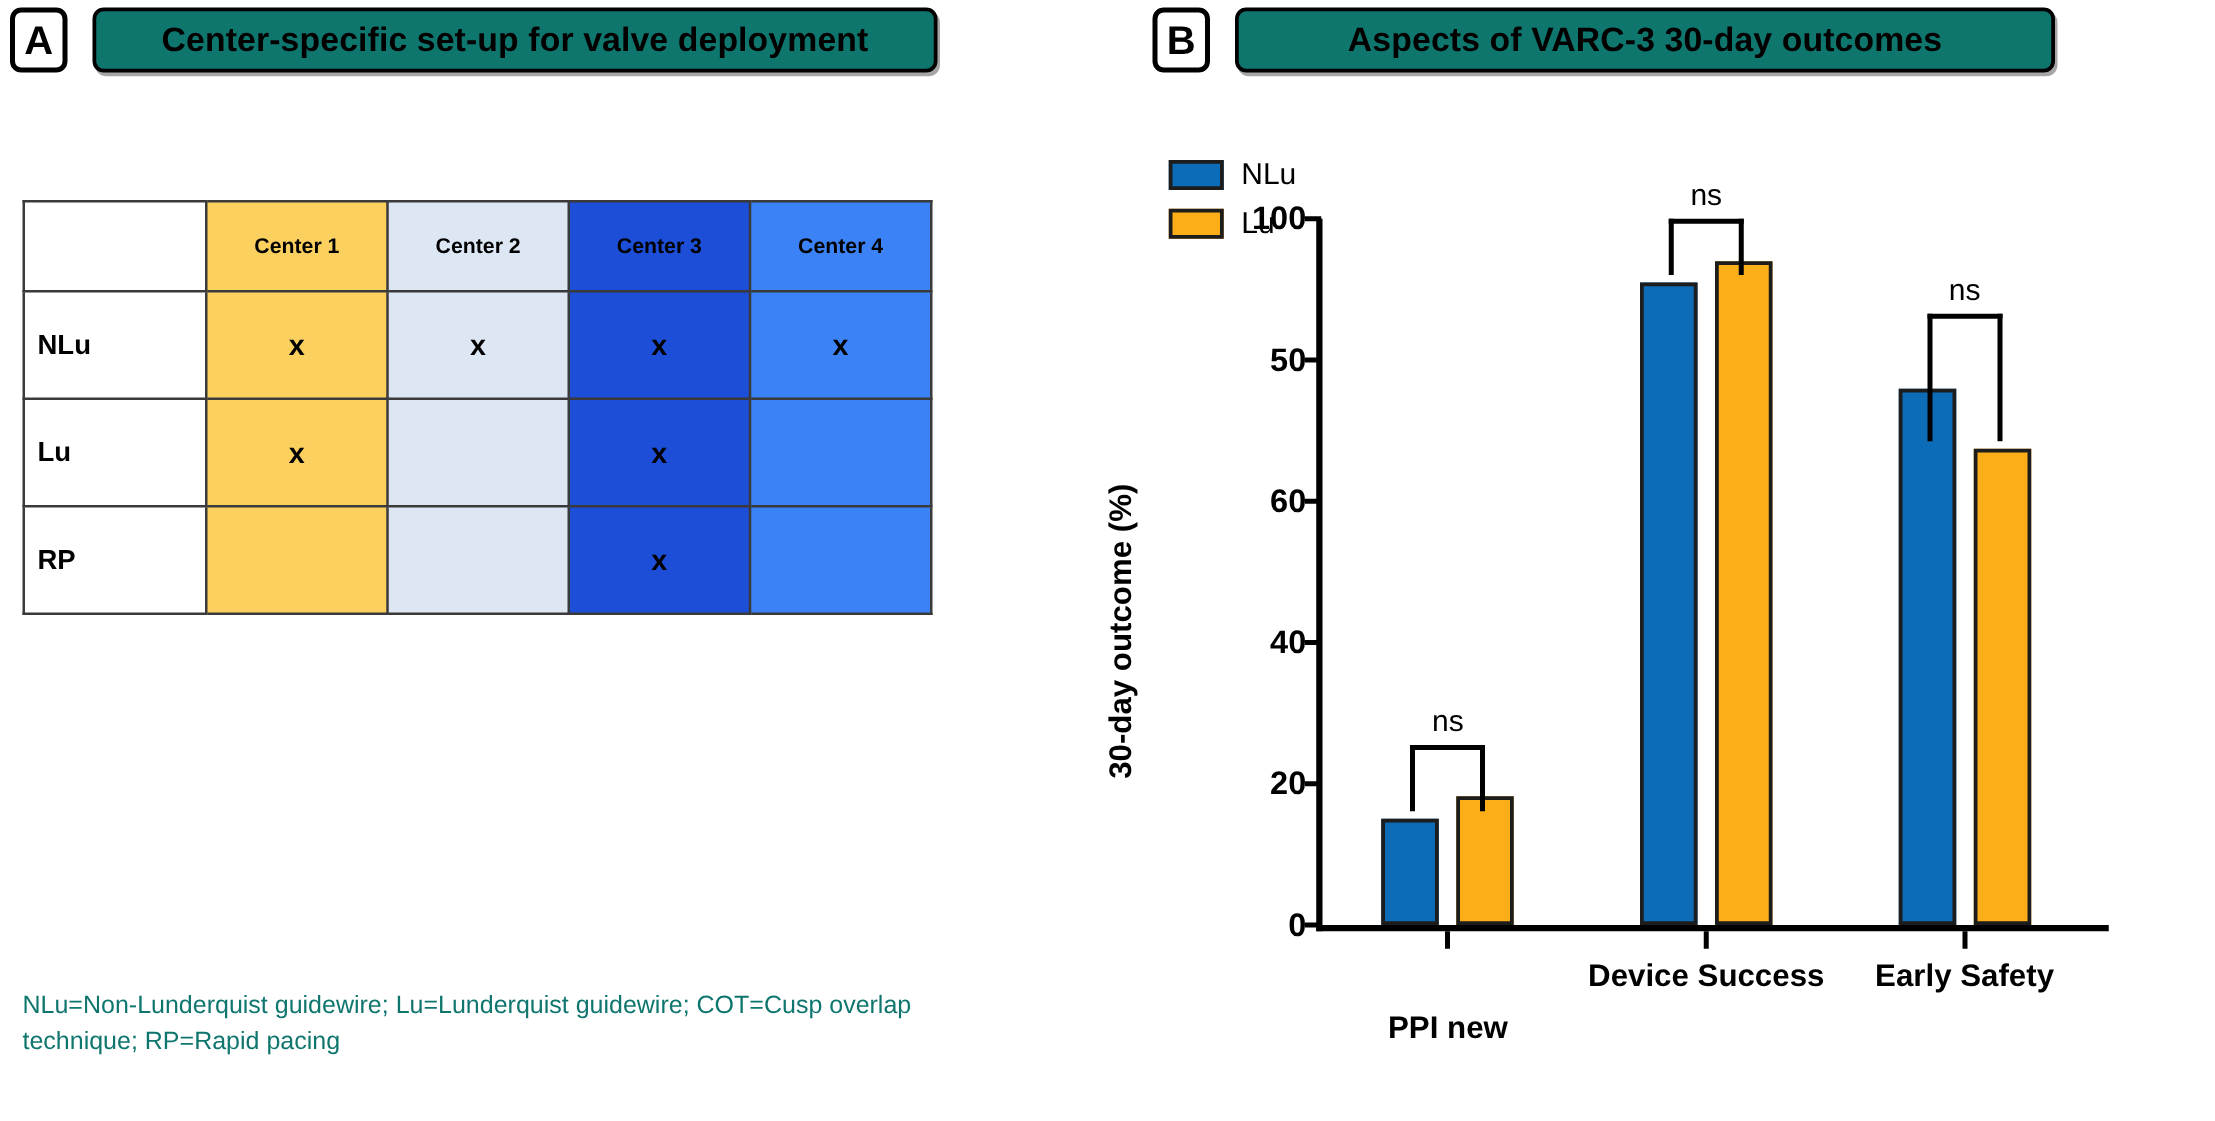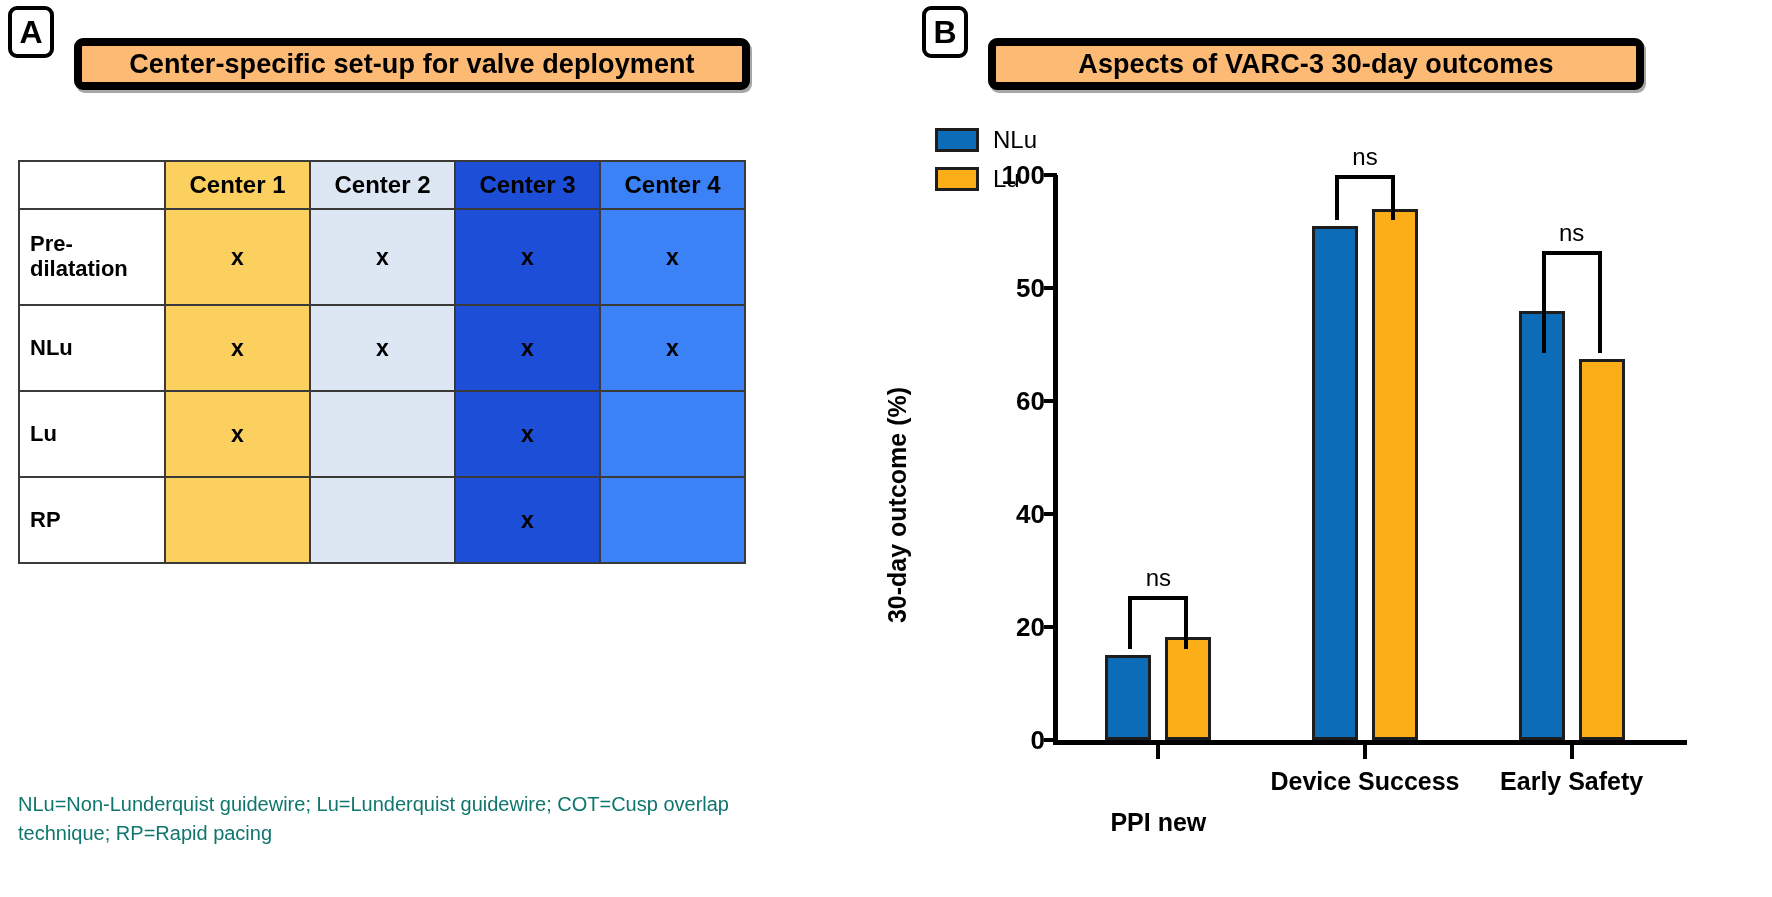--- a/index.html
+++ b/index.html
@@ -6,37 +6,37 @@
   html,body{margin:0;padding:0;background:#ffffff;}
   body{width:1772px;height:897px;position:relative;overflow:hidden;
        font-family:"Liberation Sans","DejaVu Sans",sans-serif;color:#000;}
 
   
   .panel-badge{
     position:absolute;width:46px;height:52px;border:4px solid #000;border-radius:9px;
     background:#fff;display:flex;align-items:center;justify-content:center;
     font-size:32px;font-weight:bold;line-height:1;box-sizing:border-box;}
   .title-bar{
-    position:absolute;height:52px;border:8px solid #000000;border-radius:9px;background:#fdba74;
+    position:absolute;height:52px;border:3px solid #000000;border-radius:9px;background:#0f766e;
     display:flex;align-items:center;justify-content:center;box-sizing:border-box;
     font-size:27px;font-weight:bold;letter-spacing:.1px;
-    box-shadow:2px 3px 0 rgba(0,0,0,.35);margin-top:32px;}
+    box-shadow:2px 3px 0 rgba(0,0,0,.35);}
 
   #badge-a{left:8px;top:6px;}
   #title-a{left:74px;top:6px;width:676px;}
   #badge-b{left:922px;top:6px;}
   #title-b{left:988px;top:6px;width:656px;}
 
   
   #tableA{position:absolute;left:18px;top:160px;width:728px;border-collapse:collapse;
           table-layout:fixed;}
   #tableA td,#tableA th{border:2px solid #3a3a3a;box-sizing:border-box;padding:0;}
   #tableA .rowlab{width:146px;background:#fff;font-weight:bold;font-size:22px;
           text-align:left;padding:6px 10px;line-height:1.12;vertical-align:middle;}
-  #tableA .hdr{height:48px;font-weight:bold;font-size:24px;text-align:center;vertical-align:middle;}
+  #tableA .hdr{height:72px;font-weight:bold;font-size:17px;text-align:center;vertical-align:middle;}
   #tableA .cell{height:86px;text-align:center;vertical-align:middle;font-size:23px;font-weight:600;}
   #tableA tr.r-pre .cell, #tableA tr.r-pre .rowlab{height:96px;}
   #tableA .corner{background:#fff;}
 
   .c1{background:#FBD05E;}
   .c2{background:#DDE7F3;}
   .c3{background:#1d4ed8;}
   .c4{background:#3b82f6;}
 
   #footnote{position:absolute;left:18px;top:790px;width:720px;font-size:20px;
@@ -87,27 +87,20 @@
   <thead>
     <tr>
       <th class="rowlab corner"></th>
       <th class="hdr c1">Center 1</th>
       <th class="hdr c2">Center 2</th>
       <th class="hdr c3">Center 3</th>
       <th class="hdr c4">Center 4</th>
     </tr>
   </thead>
   <tbody>
-    <tr class="r-pre">
-      <td class="rowlab">Pre-dilatation</td>
-      <td class="cell c1">x</td>
-      <td class="cell c2">x</td>
-      <td class="cell c3">x</td>
-      <td class="cell c4">x</td>
-    </tr>
     <tr>
       <td class="rowlab">NLu</td>
       <td class="cell c1">x</td>
       <td class="cell c2">x</td>
       <td class="cell c3">x</td>
       <td class="cell c4">x</td>
     </tr>
     <tr>
       <td class="rowlab">Lu</td>
       <td class="cell c1">x</td>

